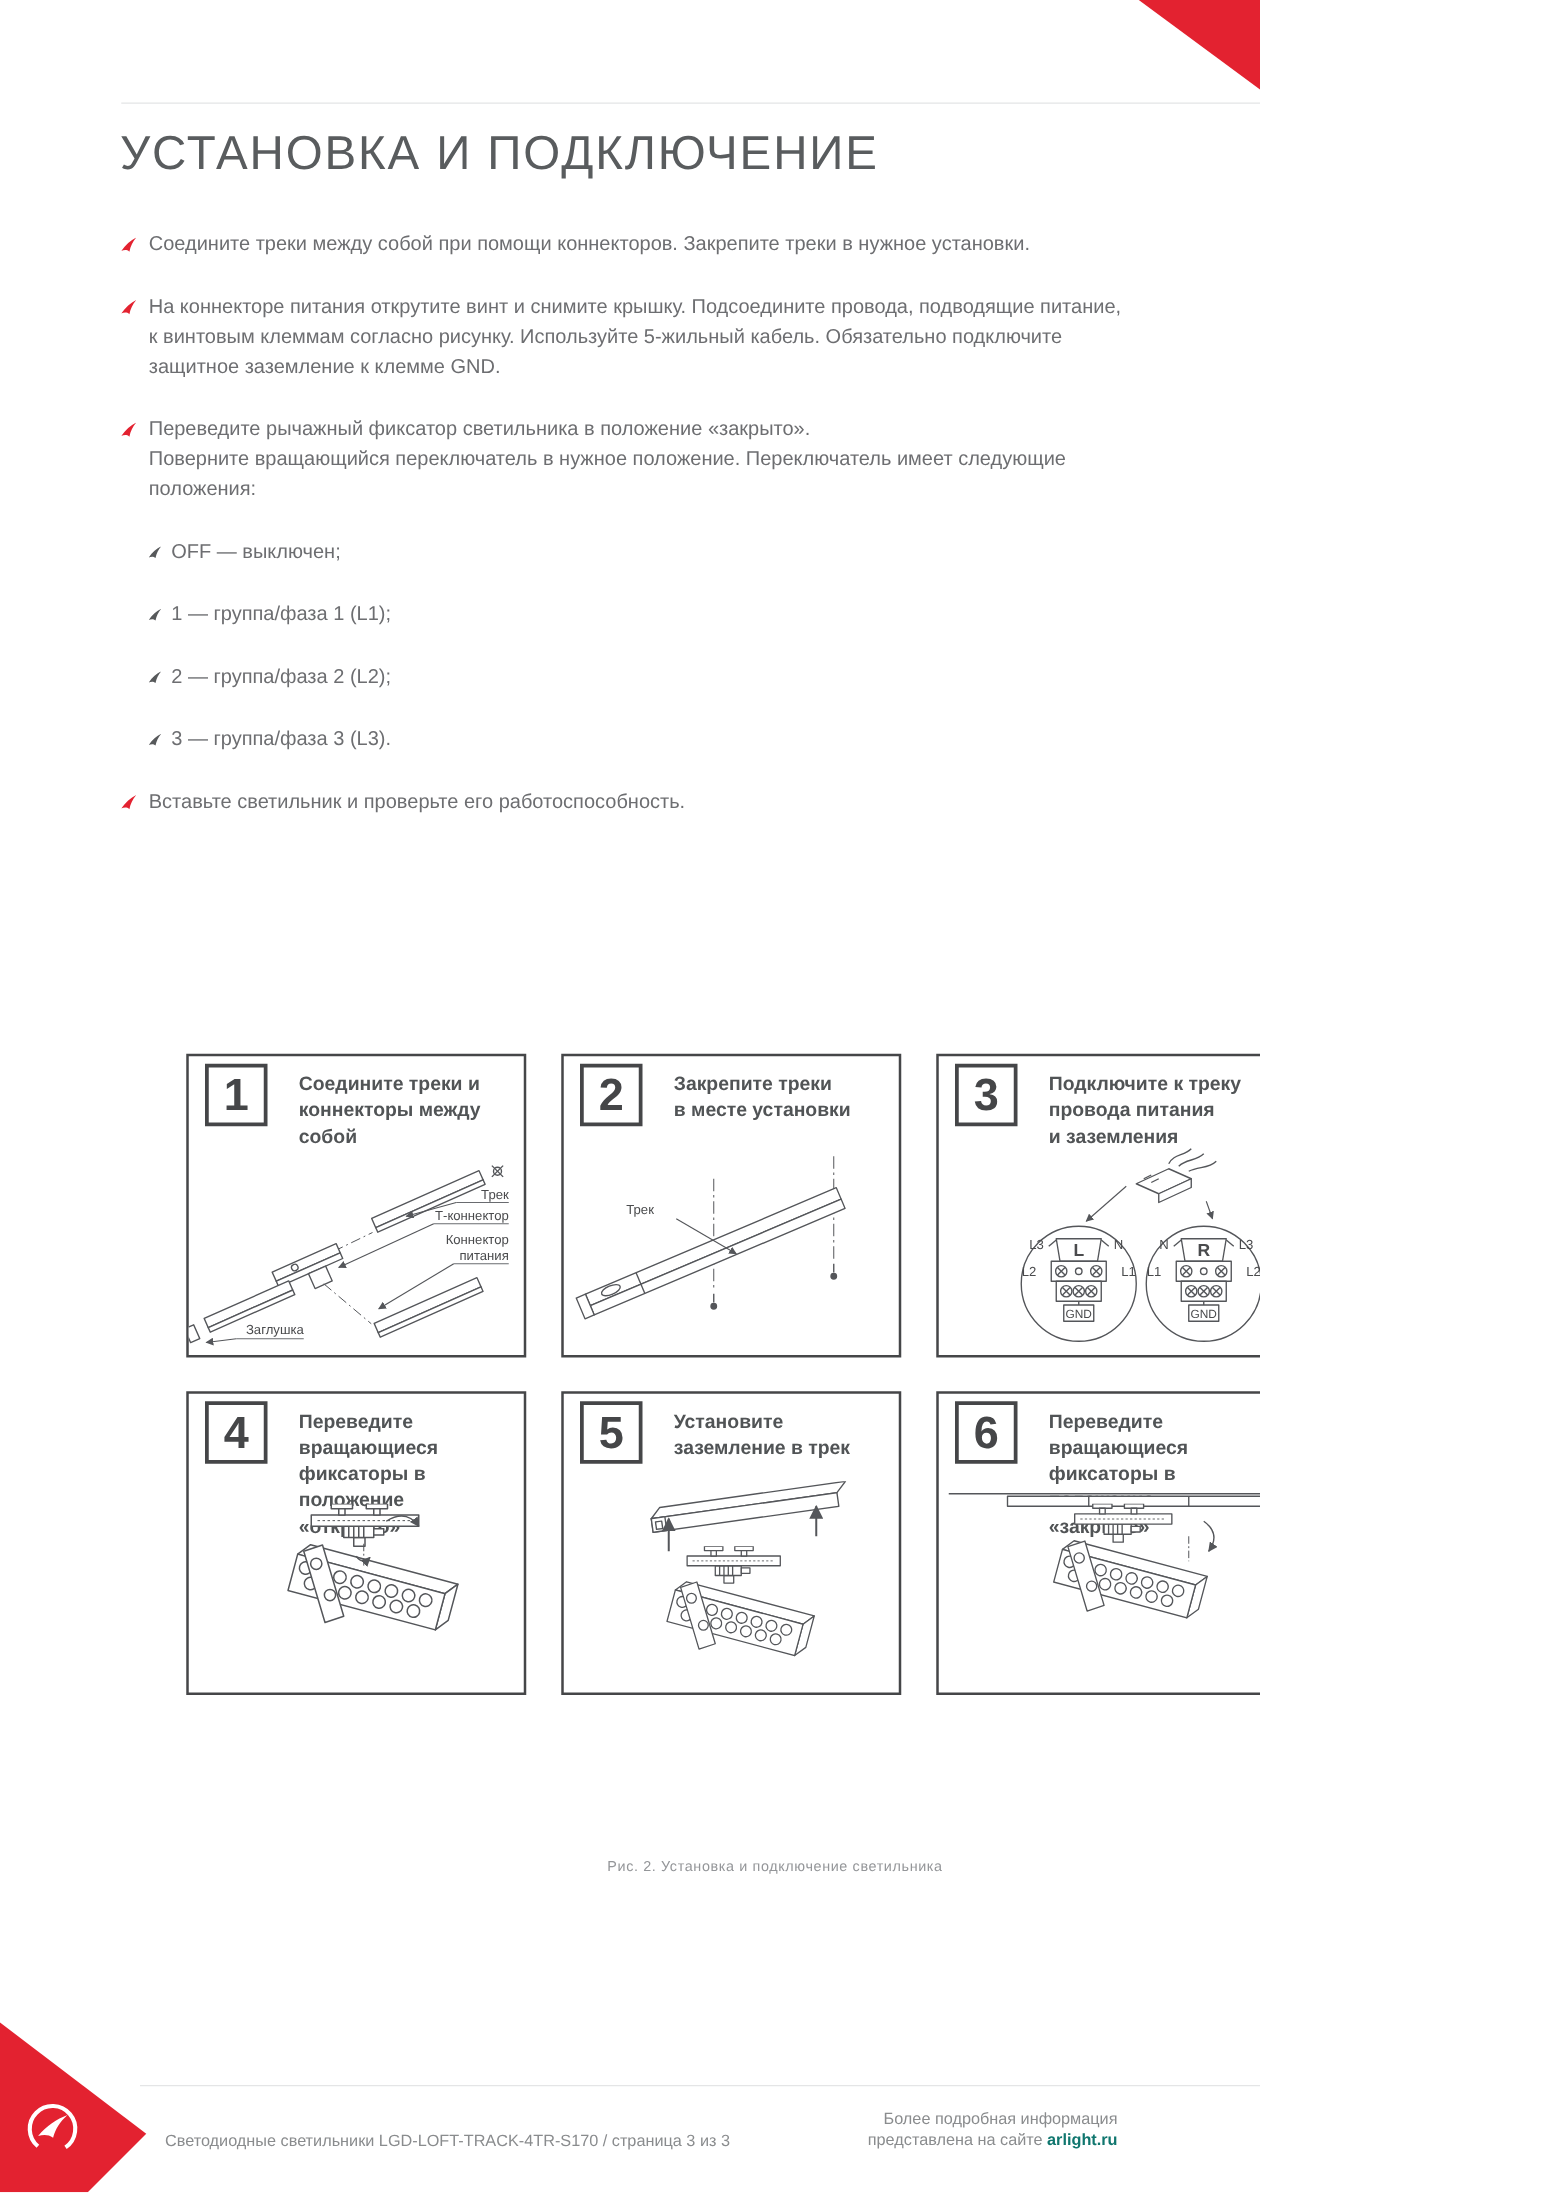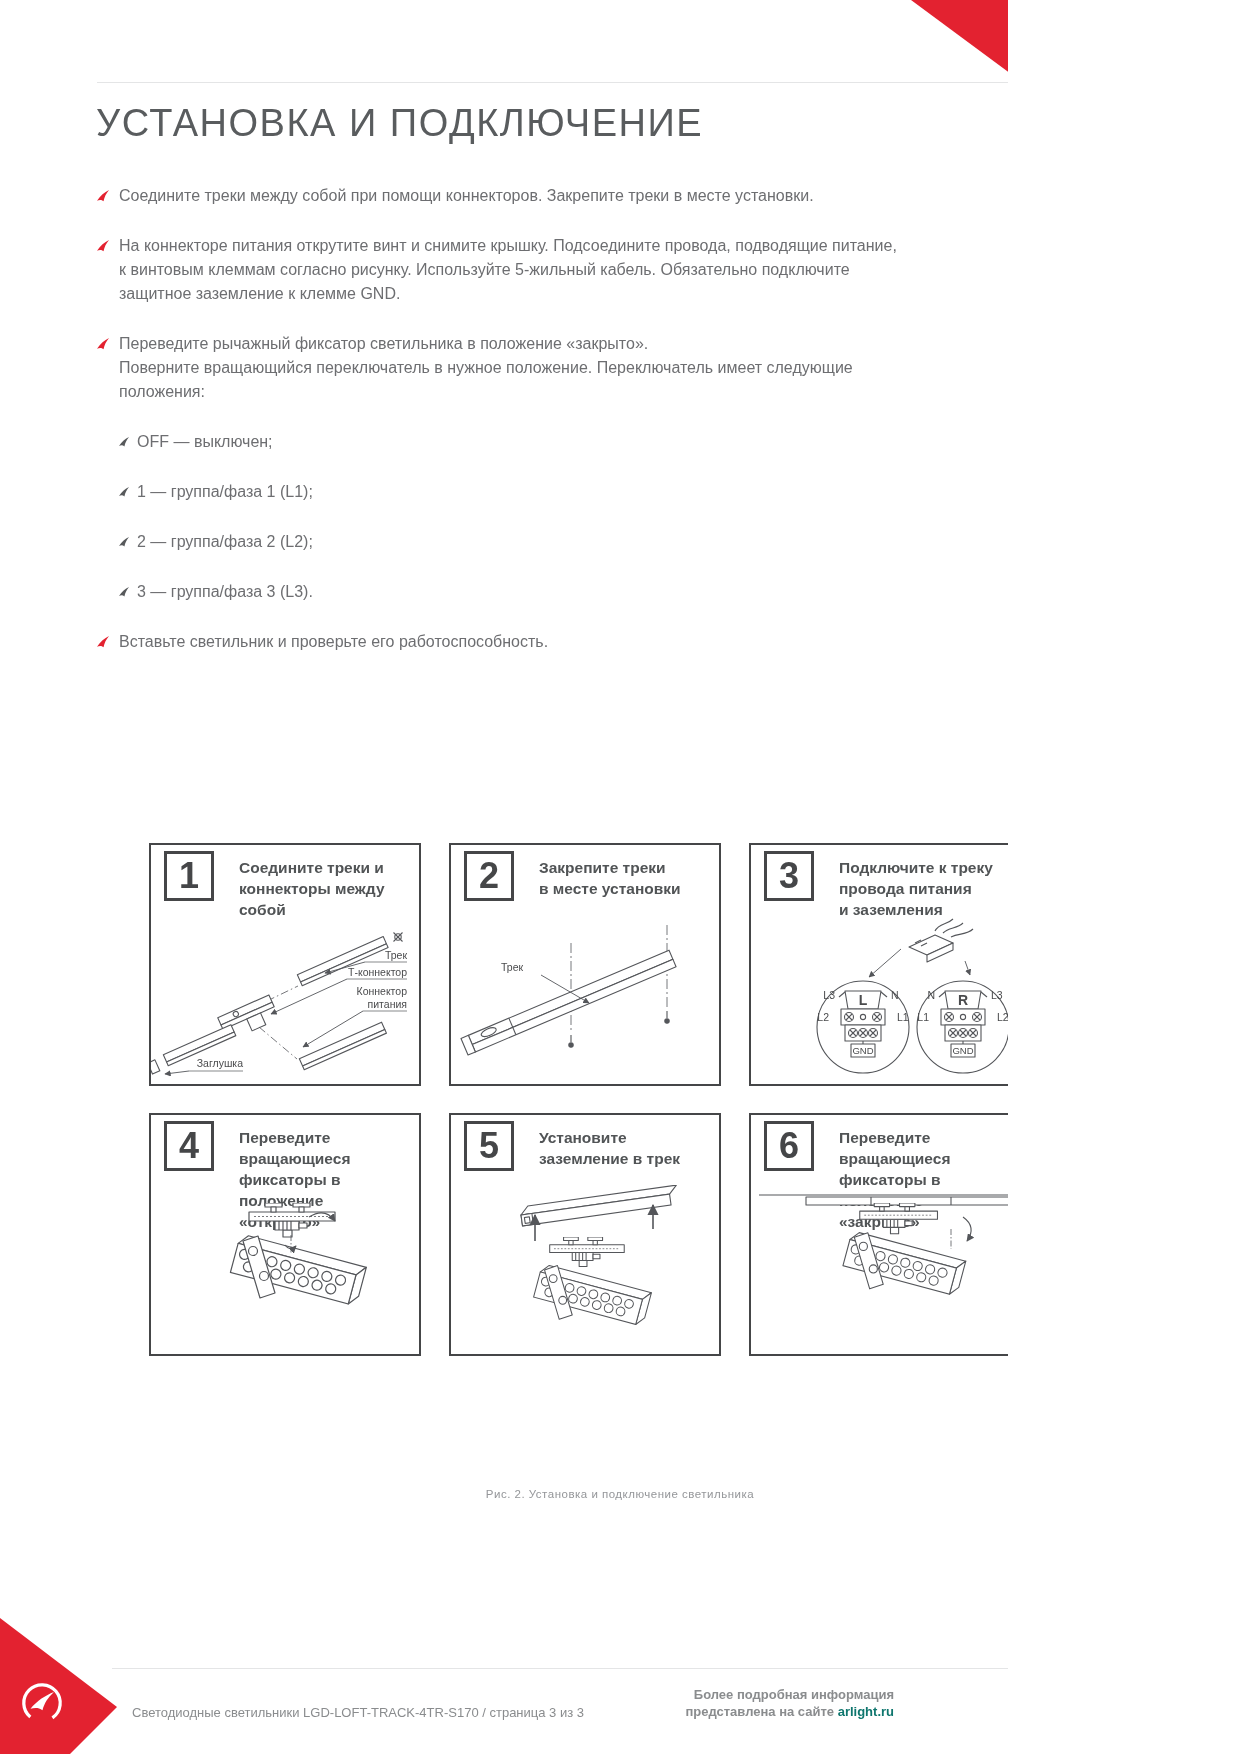--- a/index.html
+++ b/index.html
@@ -35,21 +35,21 @@
 
   .fig-caption{position:absolute;left:0;top:1488px;width:1240px;text-align:center;
                font-size:11.5px;letter-spacing:.5px;color:#949699;}
 
   .corner-tr{position:absolute;left:880px;top:0;}
   .corner-bl{position:absolute;left:0;top:1600px;}
   .wordmark{font-size:31px;font-weight:bold;font-style:italic;fill:#fff;letter-spacing:-.5px;}
 
   .footer-left{position:absolute;left:132px;top:1705px;font-size:13px;color:#8a8c8e;text-align:right;}
   .footer-right{position:absolute;right:114px;top:1686px;width:300px;text-align:right;
-                font-size:13px;line-height:17px;color:#8a8c8e;font-weight:bold;}
+                font-size:13px;line-height:17px;color:#8a8c8e;}
   .footer-right b{color:#0f766e;}
   .page-number{position:absolute;left:1140px;top:1698px;font-size:23px;color:#808285;}
   .page-slash{position:absolute;left:1168px;top:1682px;}
 </style>
 </head>
 <body>
 
 <svg width="0" height="0" style="position:absolute">
   <defs>
     <marker id="arr" viewBox="0 0 10 10" refX="9" refY="5" markerWidth="7" markerHeight="7" orient="auto-start-reverse">
@@ -115,21 +115,21 @@
     <text x="266" y="102" text-anchor="middle" class="wordmark"><tspan>arlight</tspan><tspan dy="-12" font-size="10" font-style="normal">®</tspan></text>
   </svg>
 
   <h1 class="page-title">УСТАНОВКА И ПОДКЛЮЧЕНИЕ</h1>
 
   <div class="bullets">
     <div class="bullet">
       <svg class="bmark" viewBox="0 0 12 12">
           <use href="#swoosh-bullet"></use>
         </svg>
-      <div class="btxt">Соедините треки между собой при помощи коннекторов. Закрепите треки в месте установки.</div>
+      <div class="btxt">Соедините треки между собой при помощи коннекторов. Закрепите треки в нужное установки.</div>
     </div>
     <div class="bullet">
       <svg class="bmark" viewBox="0 0 12 12">
           <use href="#swoosh-bullet"></use>
         </svg>
       <div class="btxt">На коннекторе питания открутите винт и снимите крышку. Подсоедините провода, подводящие питание,
 к винтовым клеммам согласно рисунку. Используйте 5-жильный кабель. Обязательно подключите
 защитное заземление к клемме GND.</div>
     </div>
     <div class="bullet">

